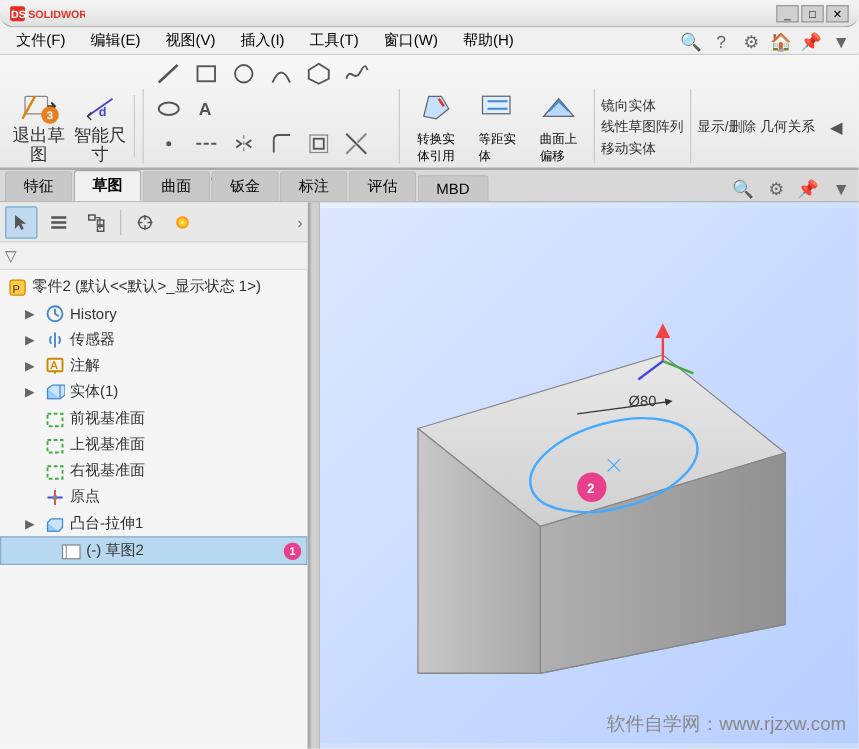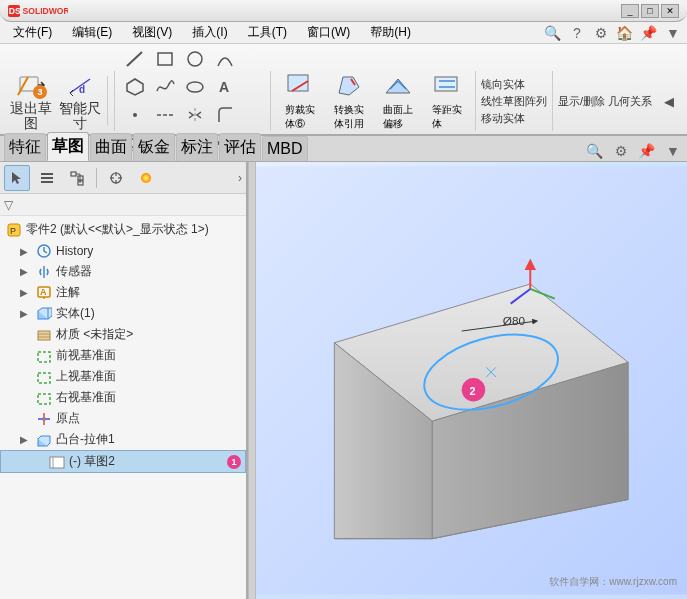--- a/index.html
+++ b/index.html
@@ -22,21 +22,21 @@
     .toolbar-group { display: flex; align-items: center; gap: 3px; padding: 2px 4px; border-right: 1px solid #ccc; }
     .tool-btn { width: 46px; height: 46px; display: flex; flex-direction: column; align-items: center; justify-content: center; gap: 2px; cursor: pointer; border: 1px solid transparent; border-radius: 3px; font-size: 10px; color: #333; background: transparent; }
     .tool-btn .icon-area { width: 32px; height: 30px; display: flex; align-items: center; justify-content: center; position: relative; }
     .tool-btn .label { font-size: 14px; text-align: center; line-height: 1.1; }
     .badge { position: absolute; bottom: 0; right: 0; background: #e67e22; color: white; border-radius: 50%; width: 14px; height: 14px; font-size: 9px; display: flex; align-items: center; justify-content: center; font-weight: bold; }
     .toolbar-right { margin-left: auto; display: flex; align-items: center; gap: 3px; }
     .tool-btn-sm { width: 46px; height: 46px; display: flex; flex-direction: column; align-items: center; justify-content: center; gap: 2px; cursor: pointer; border: 1px solid transparent; border-radius: 3px; font-size: 10px; background: transparent; }
 
     
     #tab-bar { height: 26px; background: #d8d8d8; display: flex; align-items: flex-end; padding: 0 4px; border-bottom: 1px solid #aaa; }
-    .tab { padding: 3px 4px; font-size: 16px; cursor: pointer; border: 1px solid #bbb; border-bottom: none; background: #c8c8c8; margin-right: 1px; border-radius: 3px 3px 0 0; }
+    .tab { padding: 3px 14px; font-size: 12px; cursor: pointer; border: 1px solid #bbb; border-bottom: none; background: #c8c8c8; margin-right: 1px; border-radius: 3px 3px 0 0; }
     .tab.active { background: #f0f0f0; border-color: #aaa; border-bottom: 1px solid #f0f0f0; font-weight: bold; }
     .tab-right { margin-left: auto; display: flex; align-items: center; gap: 6px; }
     .tab-icon-btn { width: 20px; height: 20px; display: flex; align-items: center; justify-content: center; cursor: pointer; font-size: 14px; color: #666; }
 
     
     #main { display: flex; height: calc(599px - 22px - 22px - 92px - 26px); }
 
     
     #left-panel { width: 248px; background: #f5f5f5; border-right: 2px solid #aaa; display: flex; flex-direction: column; }
     #panel-toolbar { height: 32px; background: #e8e8e8; display: flex; align-items: center; padding: 0 4px; gap: 4px; border-bottom: 1px solid #ccc; }
@@ -56,21 +56,21 @@
     .tree-item .tree-label { flex: 1; }
     .tree-indent-1 { padding-left: 20px; }
     .tree-indent-2 { padding-left: 32px; }
 
     
     #viewport { flex: 1; background: linear-gradient(135deg, #e8f0ff 0%, #d0e4ff 40%, #c8dcff 100%); position: relative; overflow: hidden; }
 
     
     #viewport svg { position: absolute; top: 0; left: 0; width: 100%; height: 100%; }
 
-    .watermark { position: absolute; bottom: 10px; right: 10px; font-size: 10px; color: #888; }
+    .watermark { position: absolute; bottom: 10px; right: 10px; font-size: 15px; color: #888; }
 
     
     #resize-handle { width: 8px; background: #d0d0d0; cursor: ew-resize; border-left: 1px solid #bbb; border-right: 1px solid #bbb; }
 
     .toolbar-divider { width: 1px; height: 60px; background: #ccc; margin: 0 2px; }
 
     
     .small-tools { display: flex; align-items: center; gap: 2px; flex-wrap: wrap; max-width: 400px; }
     .stool { width: 28px; height: 26px; display: flex; align-items: center; justify-content: center; cursor: pointer; border: 1px solid transparent; border-radius: 2px; font-size: 13px; color: #555; }
   </style>
@@ -234,53 +234,44 @@
         </div>
       </div>
     </div>
 
     <div class="toolbar-divider"></div>
 
     <div class="toolbar-right">
       <div class="tool-btn-sm">
         <div>
           <svg width="32" height="28" viewBox="0 0 32 28">
-              <rect x="4" y="4" width="20" height="16" fill="#d0e8ff" stroke="#666" stroke-width="1"></rect>
-              <path d="M8 20 L24 10" stroke="#e63027" stroke-width="2"></path>
-            </svg>
-        </div>
-        <div class="label">剪裁实<br>体⑥</div>
-      </div>
-      <div class="tool-btn-sm">
-        <div>
-          <svg width="32" height="28" viewBox="0 0 32 28">
               <path d="M6 22 L10 6 L20 6 L26 16 L16 24 Z" fill="#c8e0ff" stroke="#666" stroke-width="1"></path>
               <path d="M18 8 L22 14" stroke="#e63027" stroke-width="2"></path>
             </svg>
         </div>
         <div class="label">转换实<br>体引用</div>
-      </div>
-      <div class="tool-btn-sm">
-        <div>
-          <svg width="32" height="28" viewBox="0 0 32 28">
-              <path d="M4 22 L16 8 L28 22 Z" fill="#b8d8ff" stroke="#666" stroke-width="1"></path>
-              <path d="M8 18 L16 10 L24 18" fill="none" stroke="#4488cc" stroke-width="1.5"></path>
-            </svg>
-        </div>
-        <div class="label">曲面上<br>偏移</div>
       </div>
       <div class="tool-btn-sm">
         <div>
           <svg width="32" height="28" viewBox="0 0 32 28">
               <rect x="4" y="6" width="22" height="14" fill="#ddeeff" stroke="#666" stroke-width="1"></rect>
               <line x1="8" y1="10" x2="24" y2="10" stroke="#4488cc" stroke-width="1.5"></line>
               <line x1="8" y1="16" x2="24" y2="16" stroke="#4488cc" stroke-width="1.5"></line>
             </svg>
         </div>
         <div class="label">等距实<br>体</div>
+      </div>
+      <div class="tool-btn-sm">
+        <div>
+          <svg width="32" height="28" viewBox="0 0 32 28">
+              <path d="M4 22 L16 8 L28 22 Z" fill="#b8d8ff" stroke="#666" stroke-width="1"></path>
+              <path d="M8 18 L16 10 L24 18" fill="none" stroke="#4488cc" stroke-width="1.5"></path>
+            </svg>
+        </div>
+        <div class="label">曲面上<br>偏移</div>
       </div>
 
       <div class="toolbar-divider"></div>
 
       <div style="display:flex; flex-direction:column; gap:2px; align-items:flex-start;">
         <div style="font-size:11px; color:#333; white-space:nowrap; cursor:pointer;">镜向实体</div>
         <div style="font-size:11px; color:#333; white-space:nowrap; cursor:pointer;">线性草图阵列</div>
         <div style="font-size:11px; color:#333; white-space:nowrap; cursor:pointer;">移动实体</div>
       </div>
 
@@ -408,29 +399,20 @@
       <div class="tree-item tree-indent-1">
         <span class="expand">▶</span>
         <svg width="16" height="16" viewBox="0 0 16 16">
             <rect x="2" y="5" width="10" height="8" fill="#99ccff" stroke="#4488cc" stroke-width="1"></rect>
             <path d="M2 5 L6 2 L16 2 L16 10 L12 13" fill="#c8e4ff" stroke="#4488cc" stroke-width="1"></path>
             <line x1="12" y1="2" x2="12" y2="13" stroke="#4488cc" stroke-width="1"></line>
           </svg>
         <span class="tree-label">实体(1)</span>
       </div>
 
-      <div class="tree-item tree-indent-1">
-        <span class="expand" style="visibility:hidden;">▶</span>
-        <svg width="16" height="16" viewBox="0 0 16 16">
-            <rect x="2" y="4" width="12" height="9" fill="#e8d0a0" stroke="#aa8844" stroke-width="1"></rect>
-            <line x1="2" y1="7" x2="14" y2="7" stroke="#aa8844" stroke-width="0.8"></line>
-            <line x1="2" y1="10" x2="14" y2="10" stroke="#aa8844" stroke-width="0.8"></line>
-          </svg>
-        <span class="tree-label">材质 &lt;未指定&gt;</span>
-      </div>
 
       <div class="tree-item tree-indent-1">
         <span class="expand" style="visibility:hidden;">▶</span>
         <svg width="16" height="16" viewBox="0 0 16 16">
             <path d="M2 4 L14 4 L14 14 L2 14 Z" fill="none" stroke="#44aa44" stroke-width="1.5" stroke-dasharray="3,2"></path>
           </svg>
         <span class="tree-label">前视基准面</span>
       </div>
 
       <div class="tree-item tree-indent-1">

